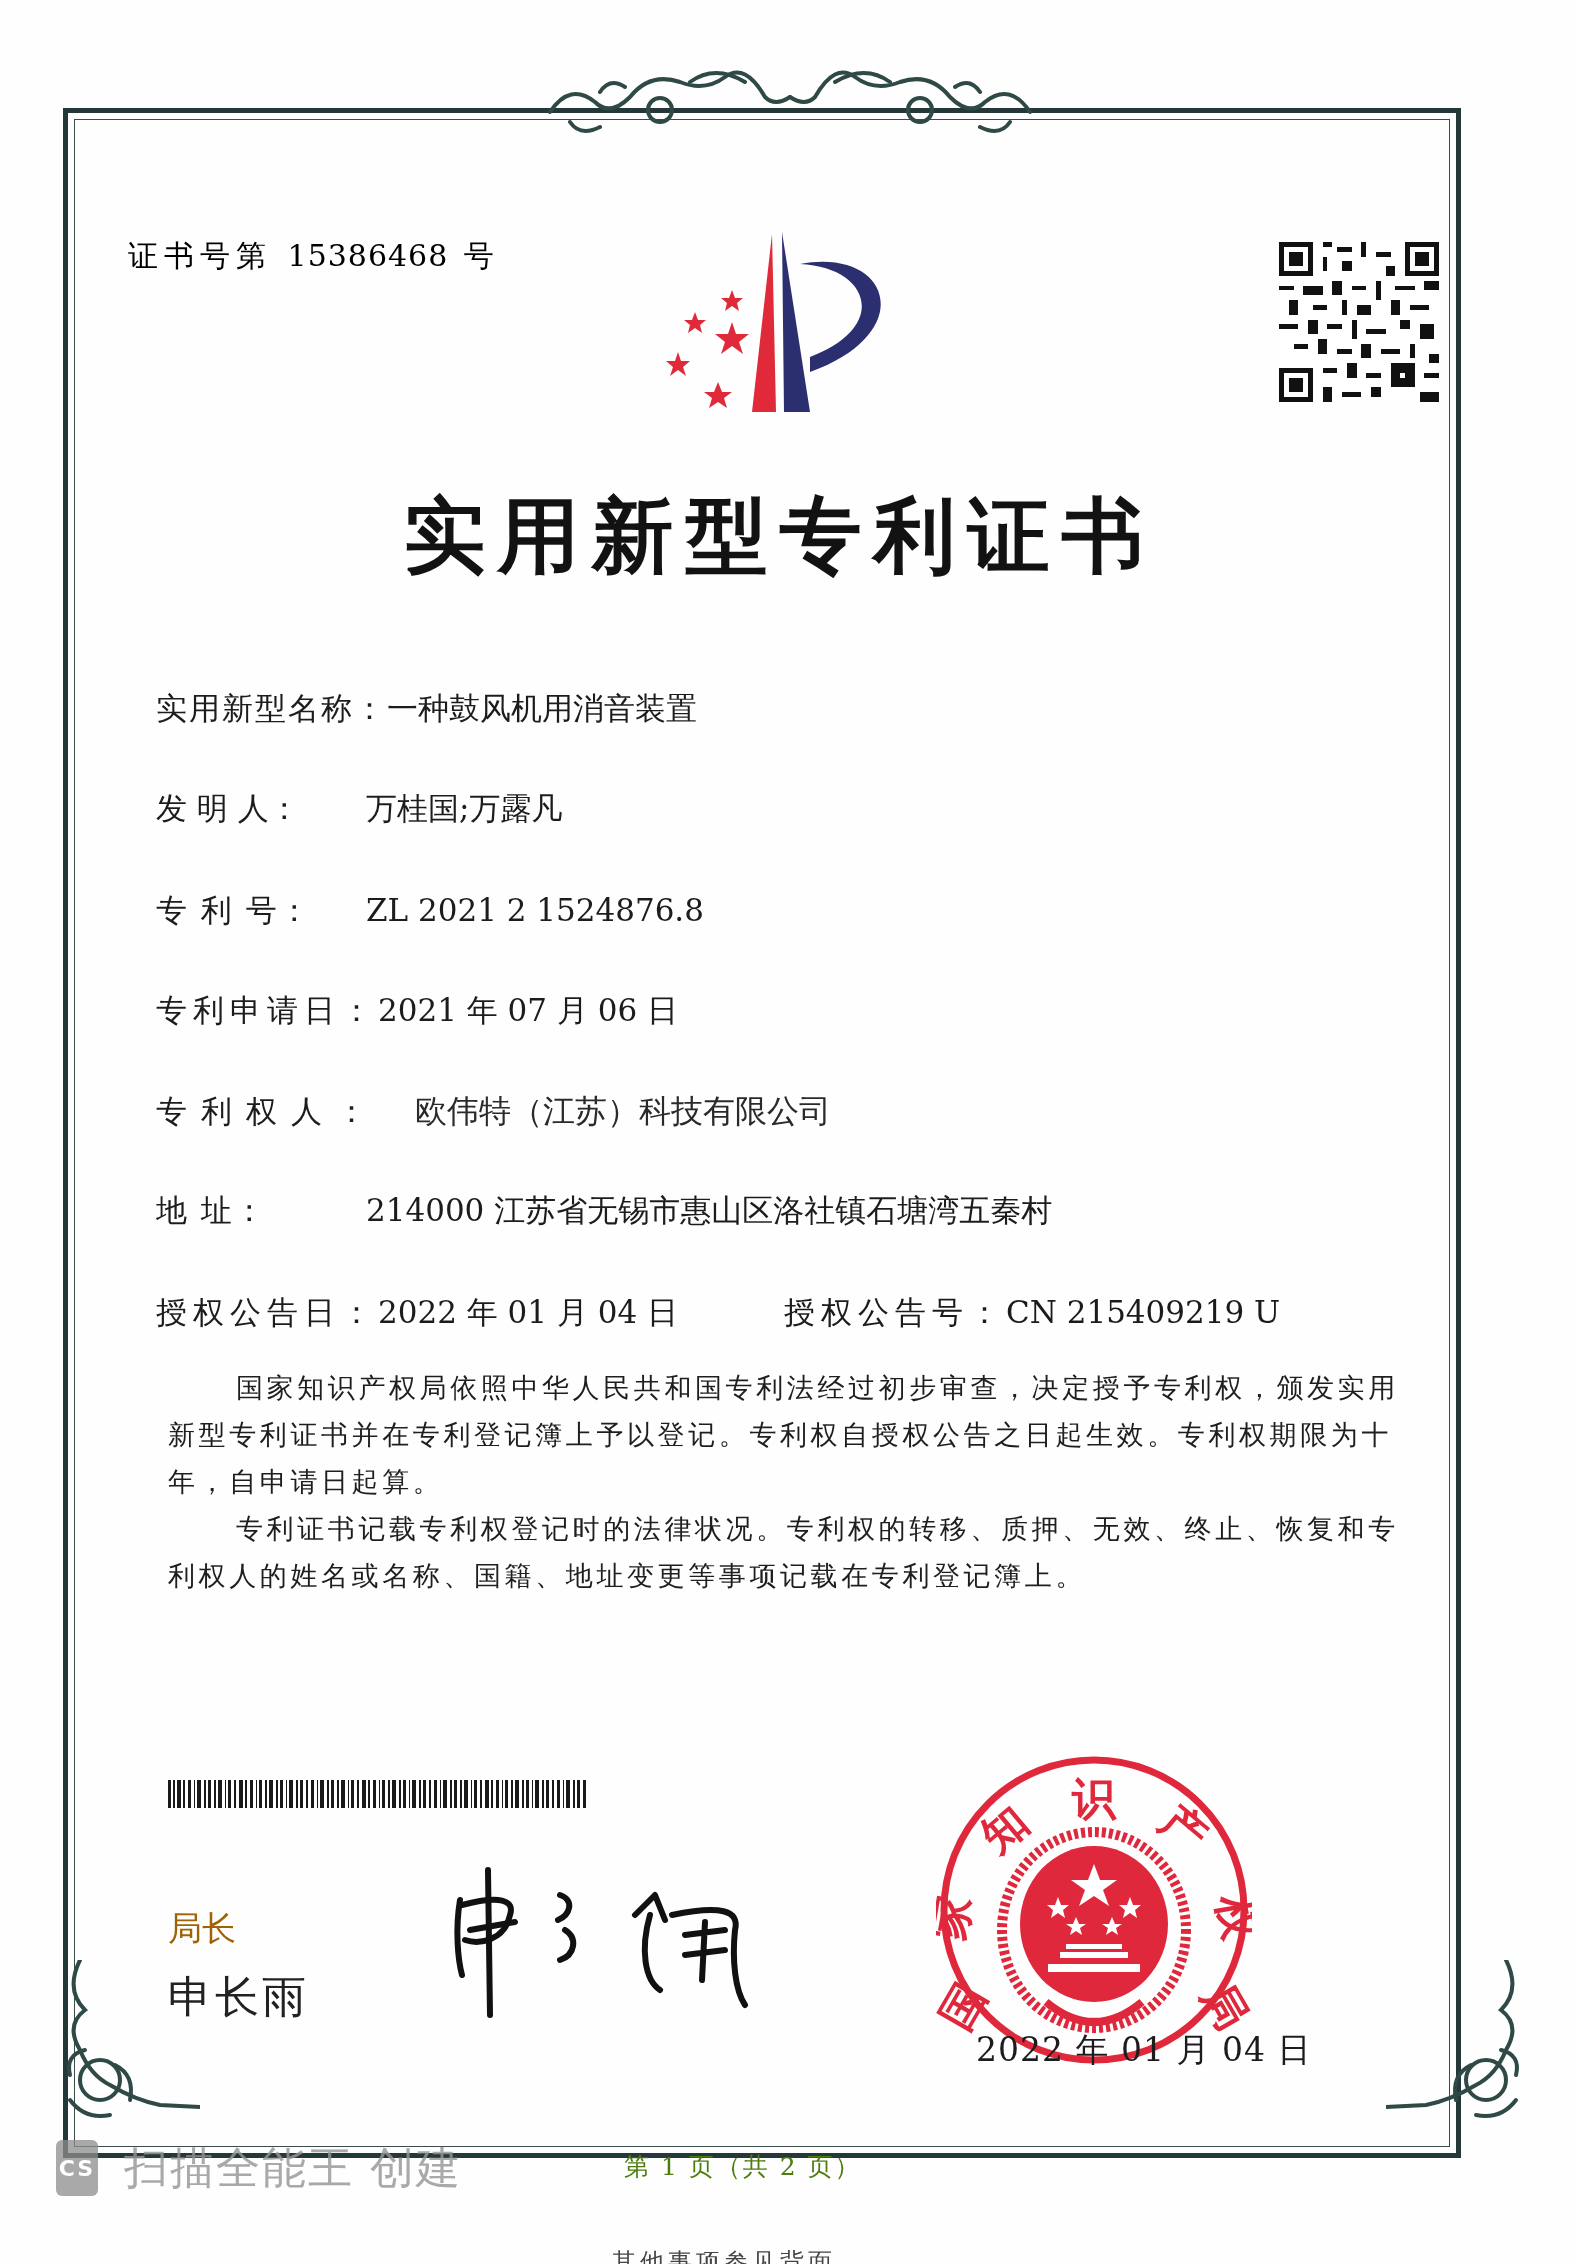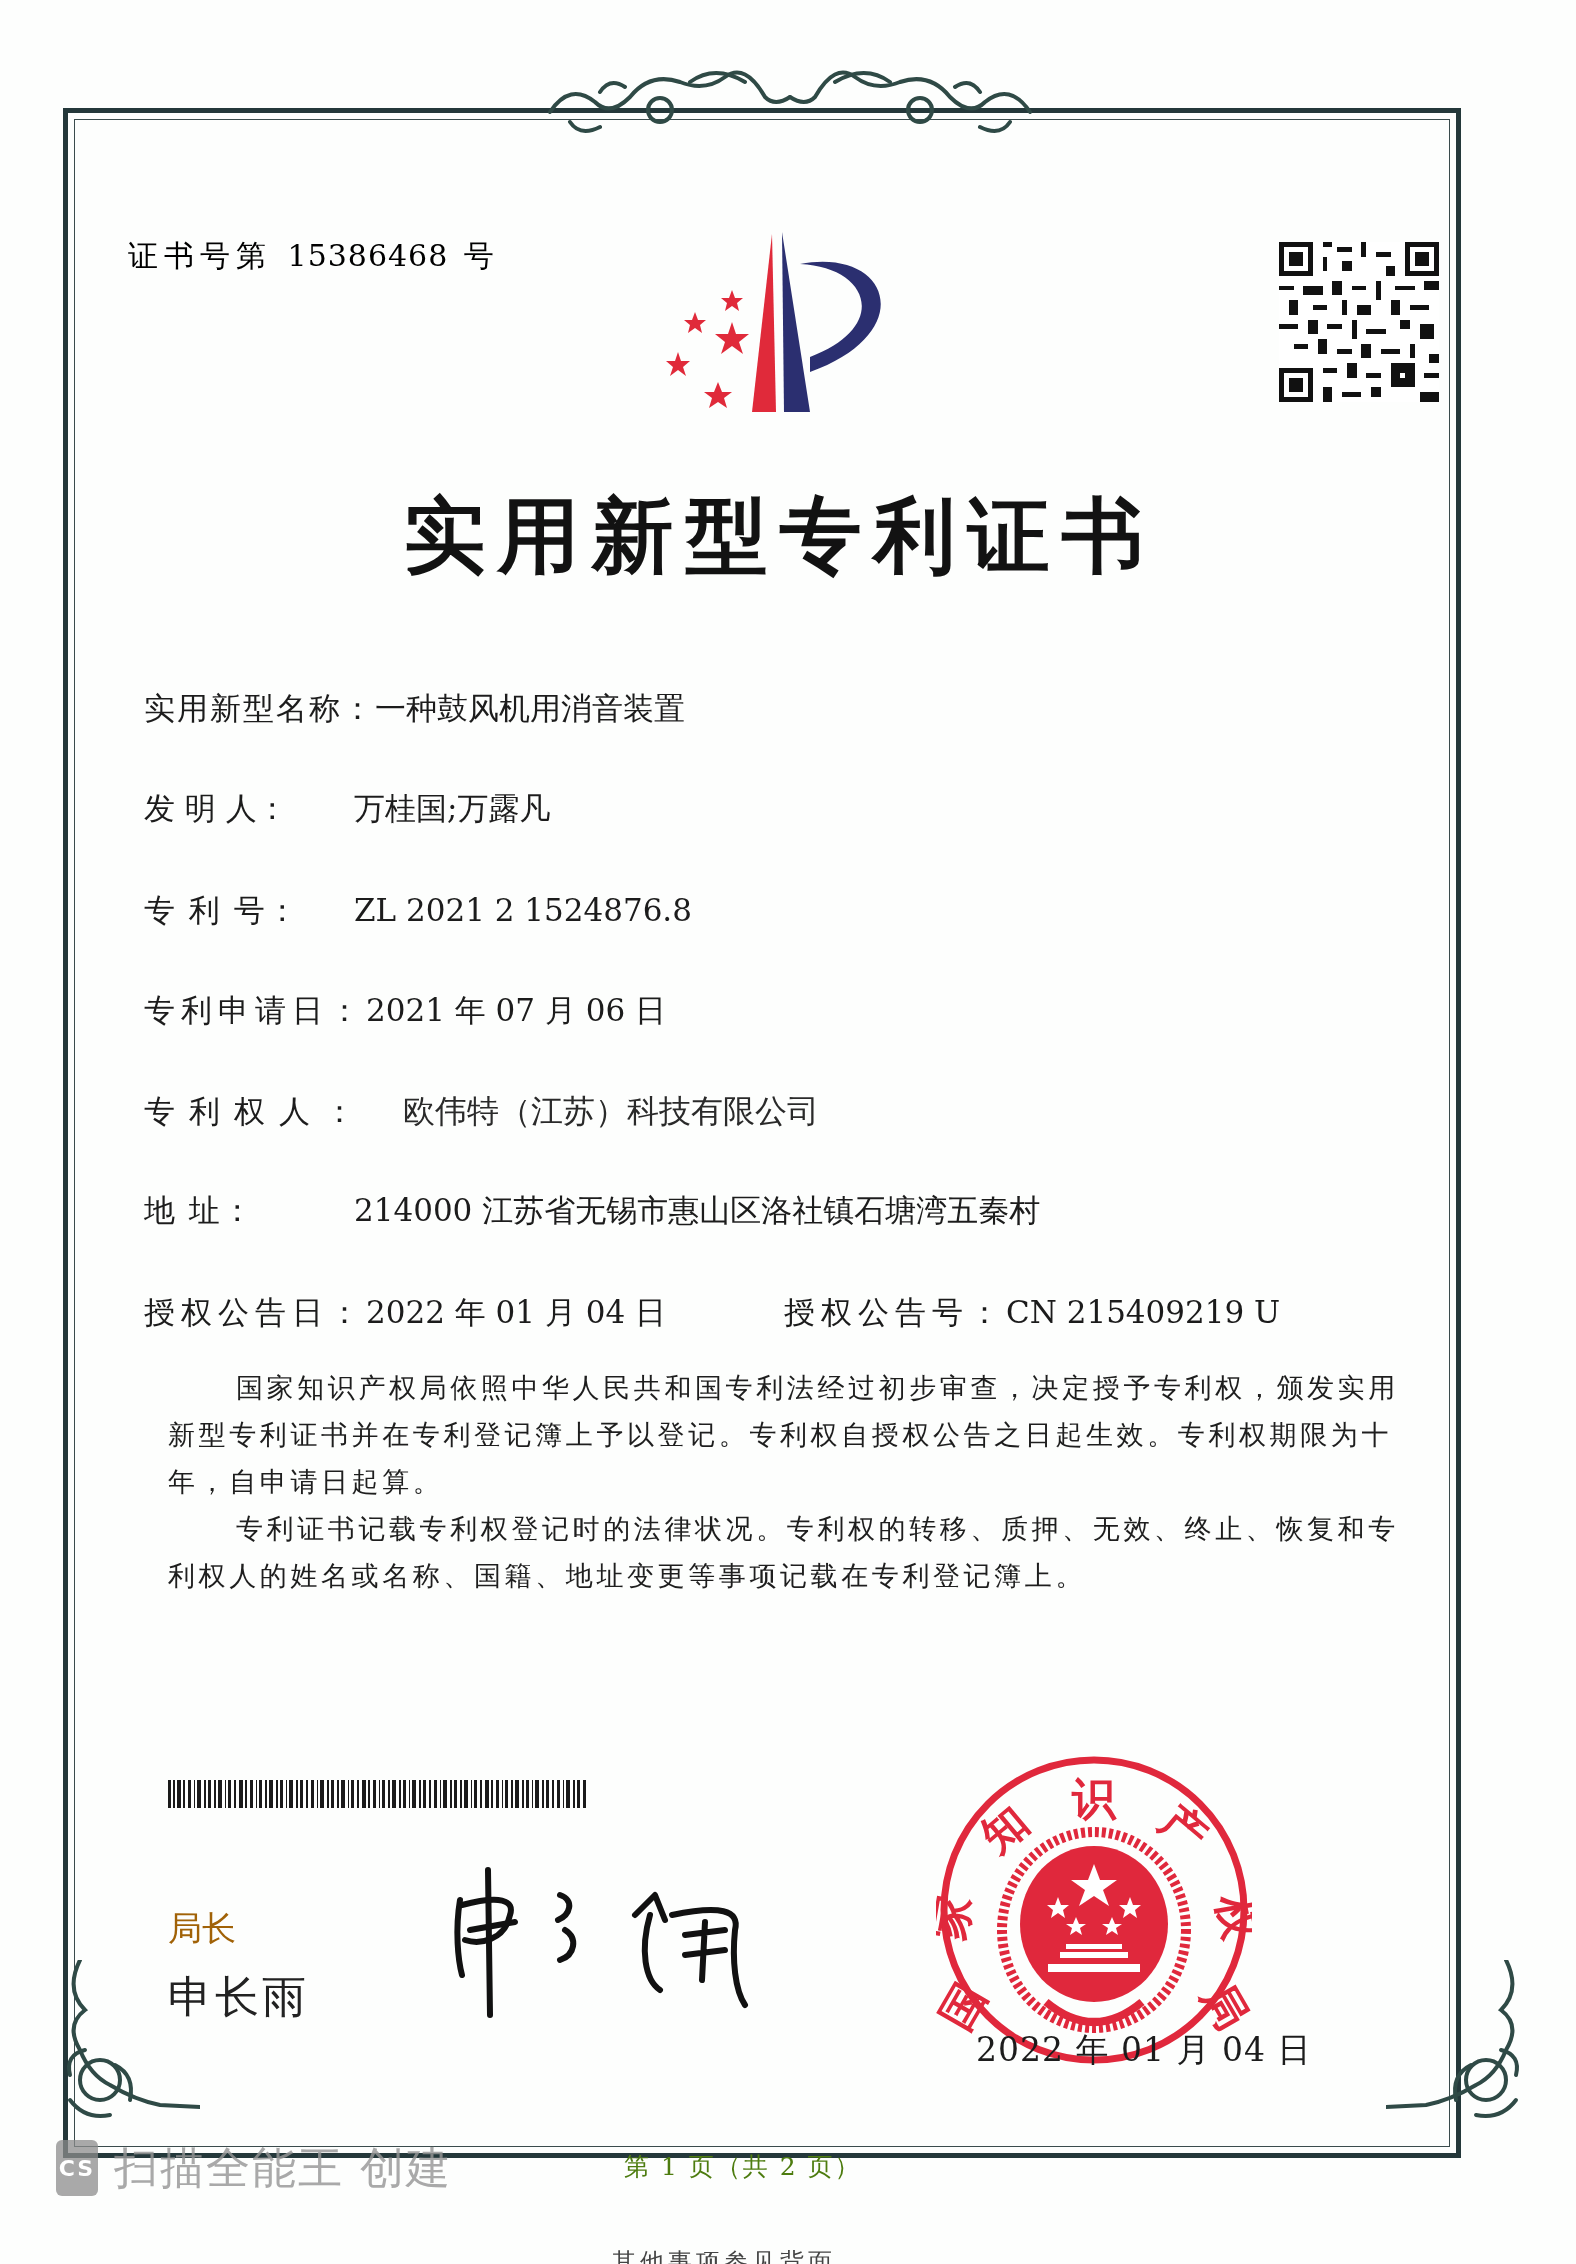--- a/index.html
+++ b/index.html
@@ -29,21 +29,21 @@
   .logo { position: absolute; left: 660px; top: 222px; }
   .qr { position: absolute; left: 1278px; top: 242px; width: 162px; height: 160px; }
 
   .title {
     position: absolute; left: 0; right: 17px; top: 482px; text-align: center;
     font-family: "DejaVu Sans", "Liberation Sans", sans-serif;
     font-size: 82px; letter-spacing: 12px; color: #121212; font-weight: 700;
   }
 
   
-  .field { position: absolute; left: 144px; font-size: 31px; white-space: nowrap; color: #1c1c1c; }
+  .field { position: absolute; left: 156px; font-size: 31px; white-space: nowrap; color: #1c1c1c; }
   .field .label { display: inline-block; letter-spacing: 2px; }
   .field .value { display: inline-block; }
   .f-name { top: 688px; }
   .f-inventor { top: 788px; }
   .f-inventor .label { width: 210px; letter-spacing: 0; word-spacing: 0; }
   .f-patentno { top: 890px; }
   .f-patentno .label { width: 210px; }
   .f-appdate { top: 990px; }
   .f-holder { top: 1090px; }
   .f-holder .value { margin-left: 34px; font-family: "DejaVu Sans", "Liberation Sans", sans-serif; font-size: 32px; color: #2a2a2a; }
@@ -74,21 +74,21 @@
   .seal-date {
     position: absolute; left: 976px; top: 2028px; font-size: 33px; color: #1c1c1c;
     font-family: "DejaVu Serif", "Liberation Serif", serif; letter-spacing: 1px;
   }
 
   .page-no { position: absolute; left: 624px; top: 2150px; font-size: 25px; color: #4d7c0f; letter-spacing: 2px; }
   .next-hint { position: absolute; left: 612px; top: 2246px; font-size: 24px; color: #444; letter-spacing: 4px; }
 
   .watermark {
     position: absolute; left: 56px; top: 2140px; height: 56px;
-    display: flex; align-items: center; gap: 16px;
+    display: flex; align-items: center; gap: 26px;
     font-family: "DejaVu Sans", "Liberation Sans", sans-serif;
     color: rgba(150,150,150,0.82); font-size: 44px; letter-spacing: 2px;
   }
   .wm-badge {
     width: 42px; height: 56px; border-radius: 6px; background: rgba(140,140,140,0.75);
     color: #fff; font-size: 22px; font-weight: bold; display: flex; align-items: center; justify-content: center;
   }
 </style>
 </head>
 <body>

